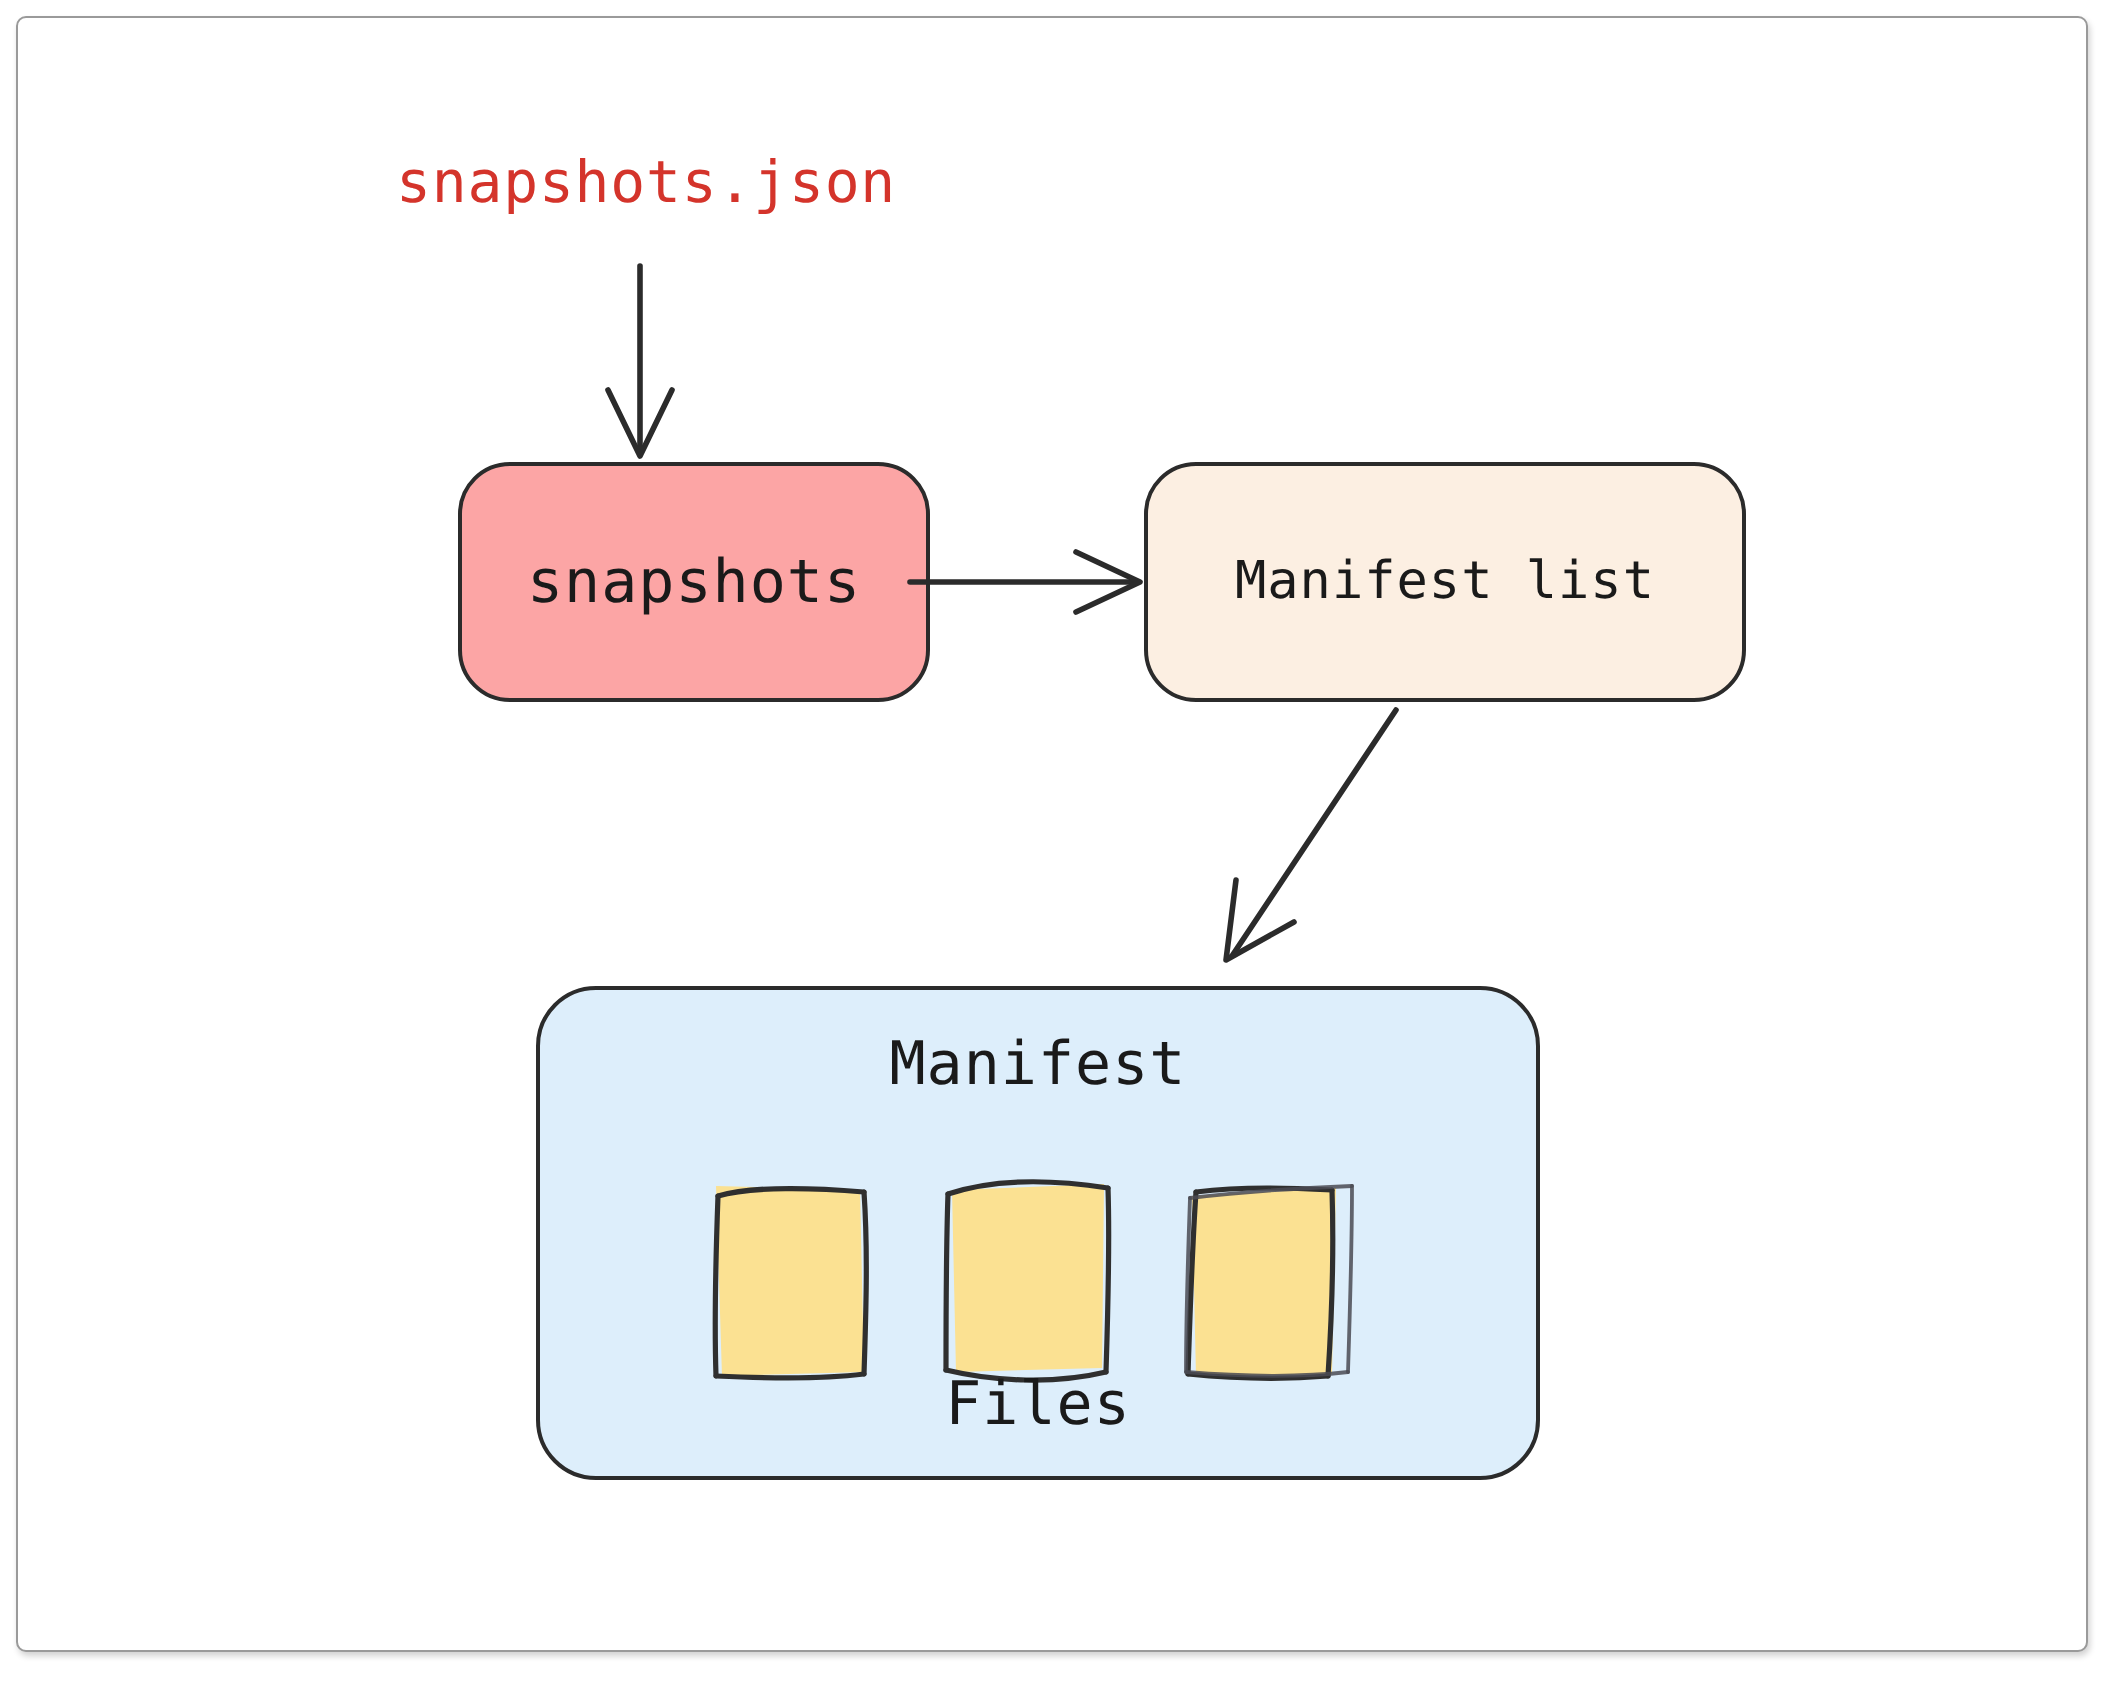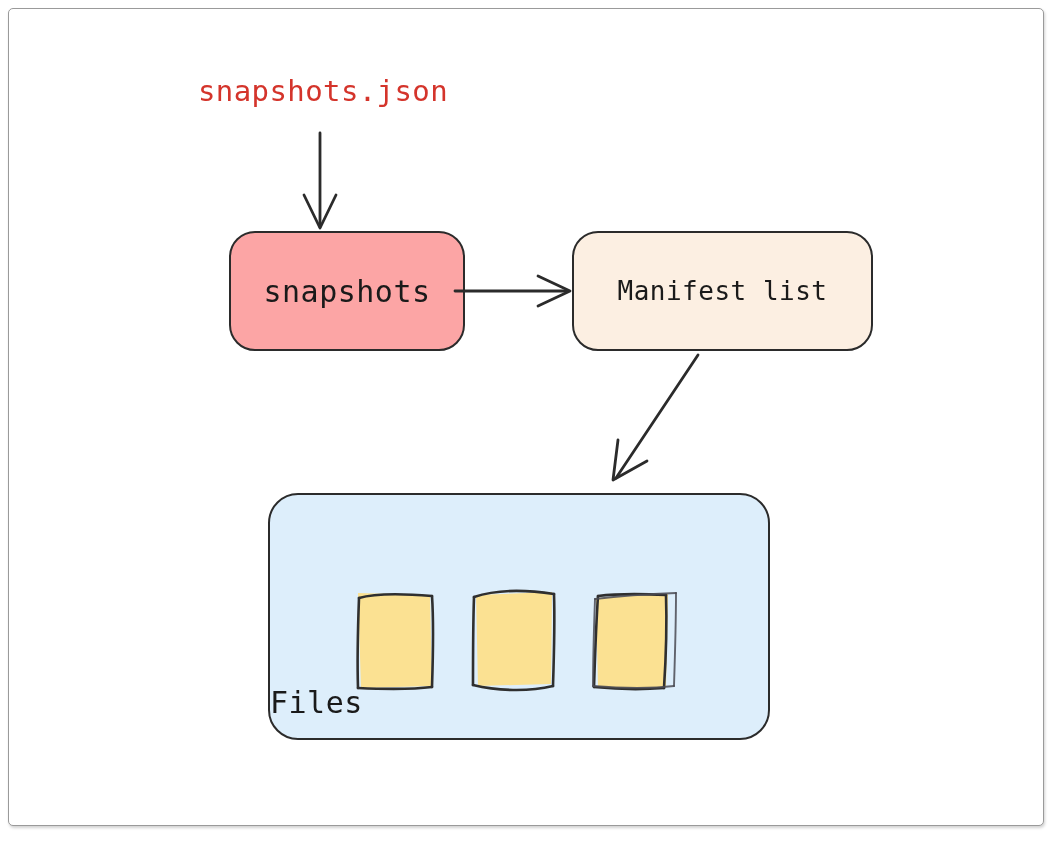--- a/index.html
+++ b/index.html
@@ -93,20 +93,21 @@
     font-family: "DejaVu Sans Mono", monospace;
     color: #1a1a1a;
     letter-spacing: 0.5px;
   }
 
   #files-title {
     position: absolute;
     left: 0;
     bottom: 18px;
     width: 100%;
+    text-align: center;
     font-size: 30px;
     font-family: "DejaVu Sans Mono", monospace;
     color: #1a1a1a;
     letter-spacing: 0.5px;
   }
 
   #files-row {
     position: absolute;
     left: 0;
     top: 92px;
@@ -178,20 +179,21 @@
 
   <div class="node" id="node-snapshots">
     <span class="node-label">snapshots</span>
   </div>
 
   <div class="node" id="node-manifest-list">
     <span class="node-label">Manifest list</span>
   </div>
 
   <div class="node" id="node-manifest">
+    <div id="manifest-title">Manifest</div>
 
     <div id="files-row">
 
       <span class="file-sheet" id="file-1">
         <svg width="100" height="110" viewBox="0 0 100 110">
           <path class="file-fill" fill="#fbe192" d="M6,6 L78,8 L80,99 L9,101 Z"></path>
           <path class="file-outline" d="M7,11 C24,6 56,7 80,9"></path>
           <path class="file-outline" d="M80,9 C82,38 81,70 80,100"></path>
           <path class="file-outline" d="M80,100 C56,103 28,102 6,101"></path>
           <path class="file-outline" d="M6,101 C5,70 6,38 7,11"></path>

